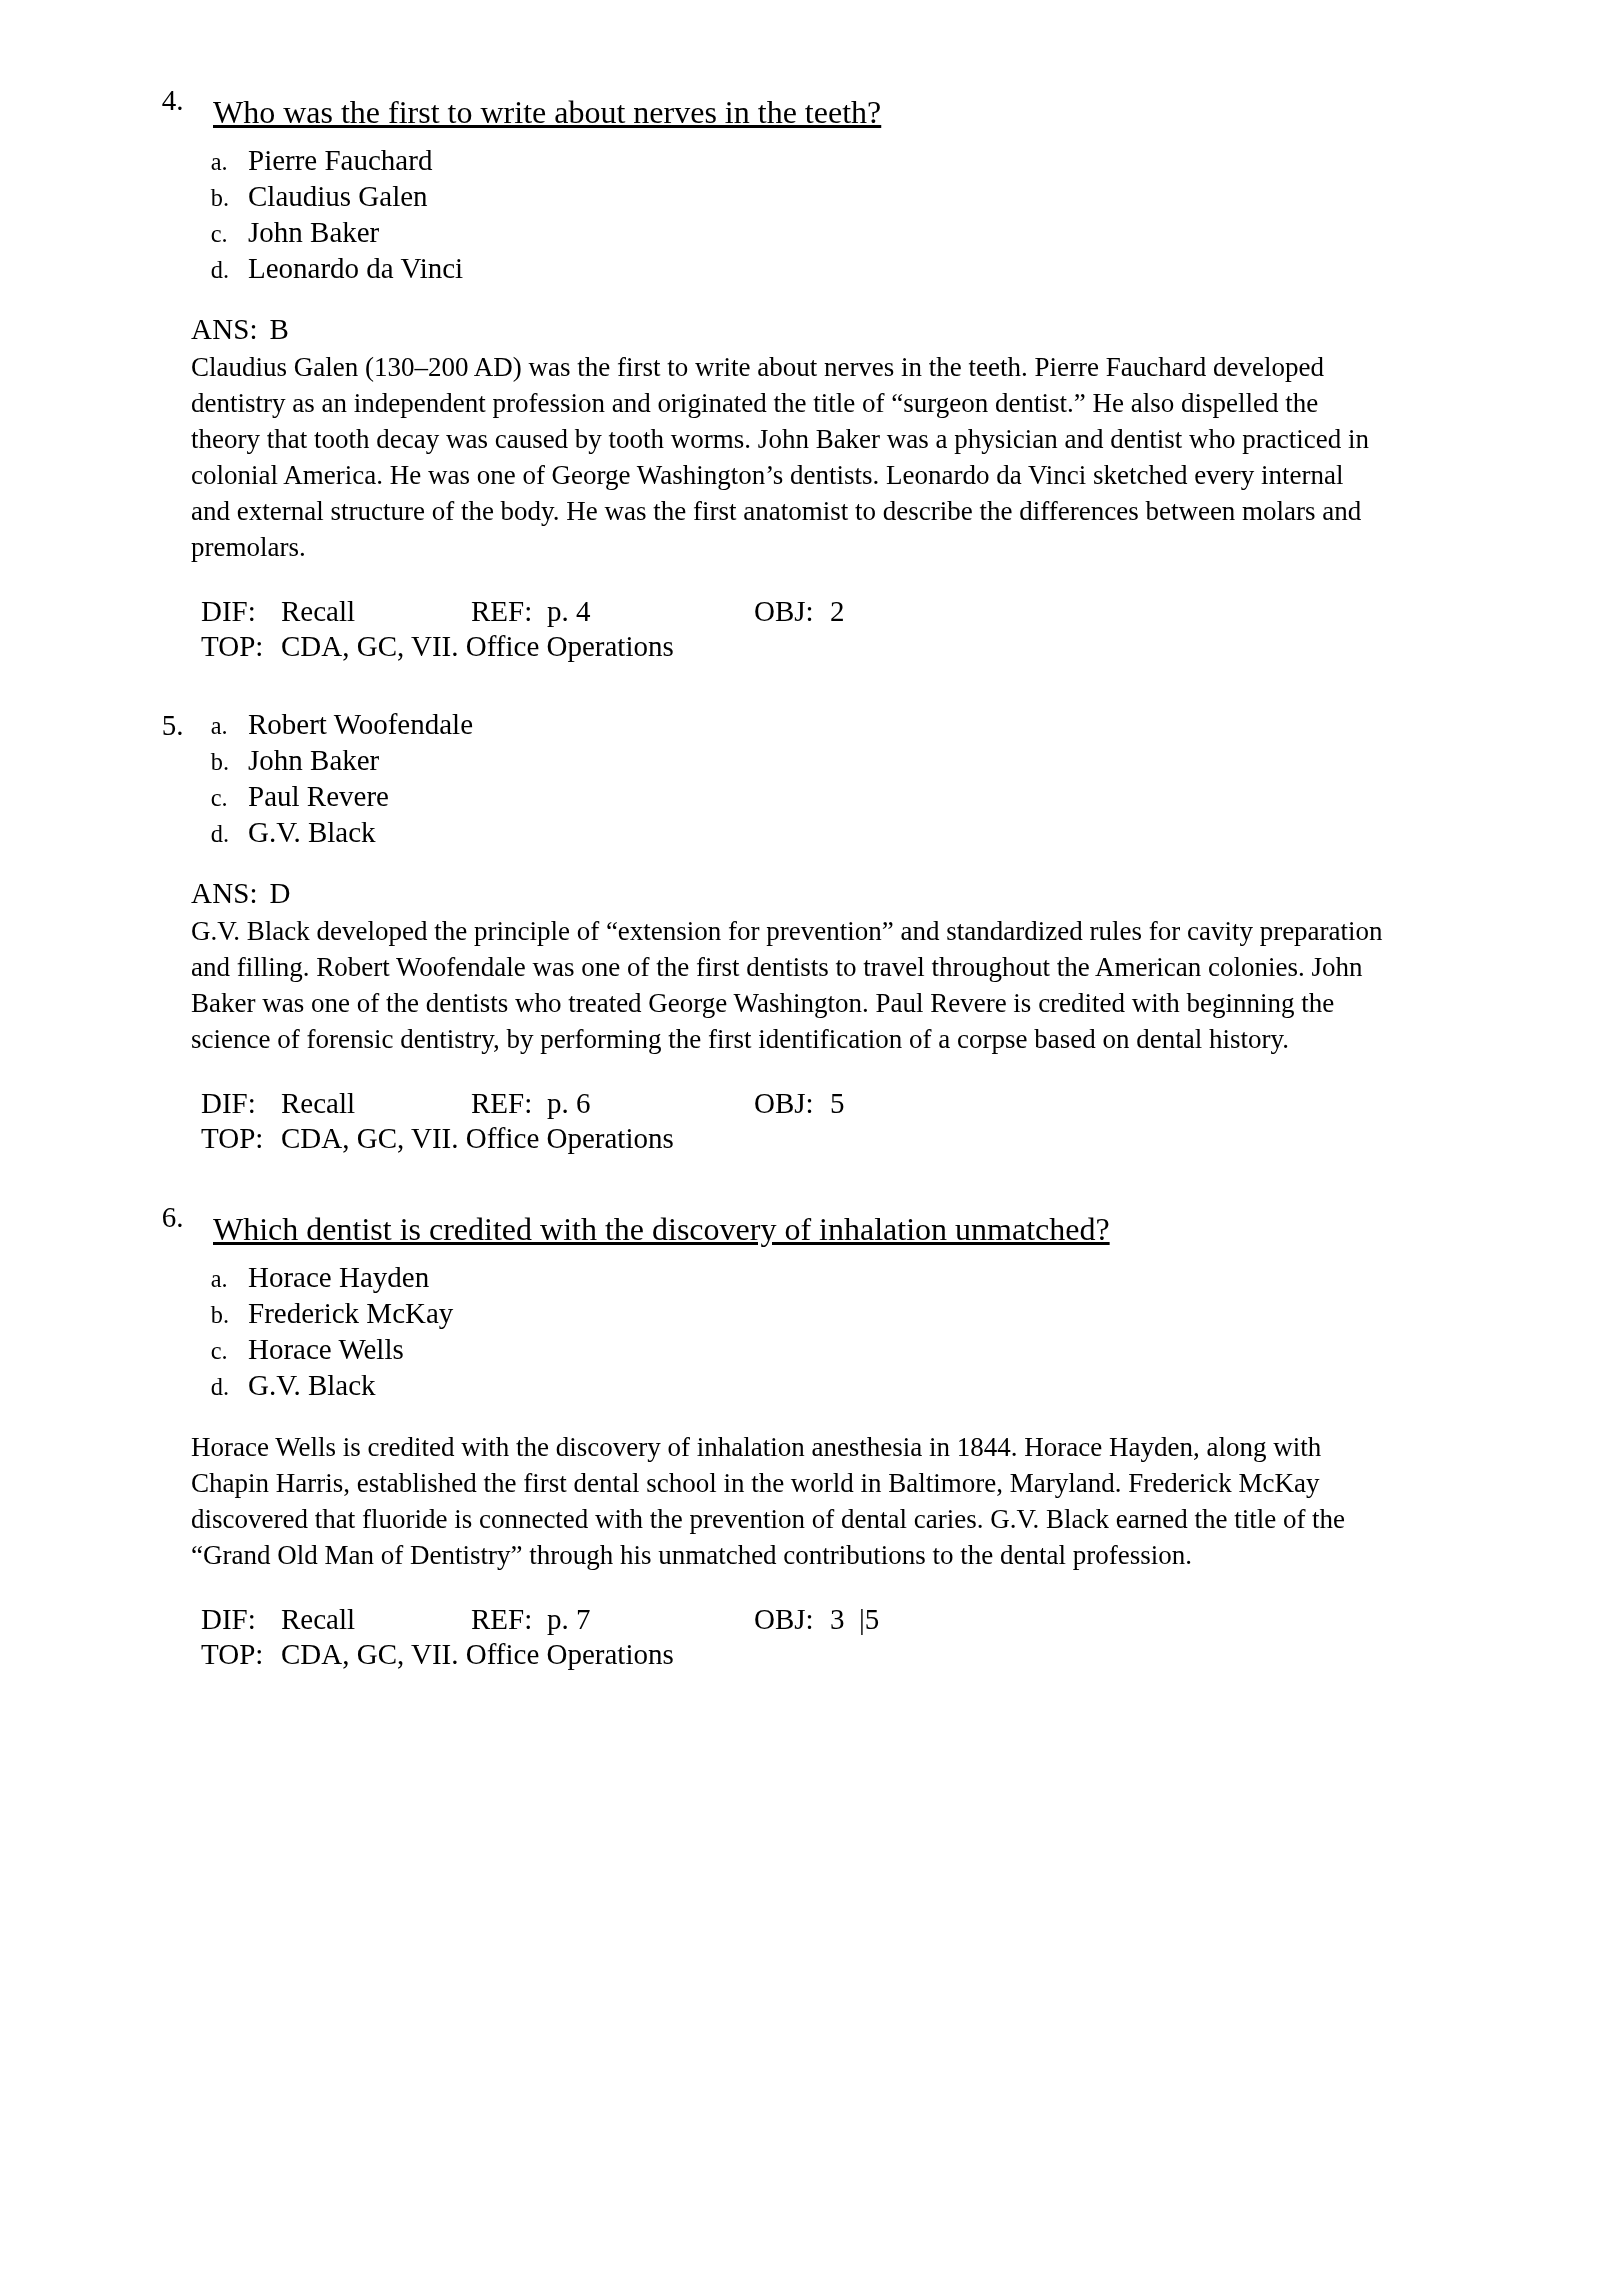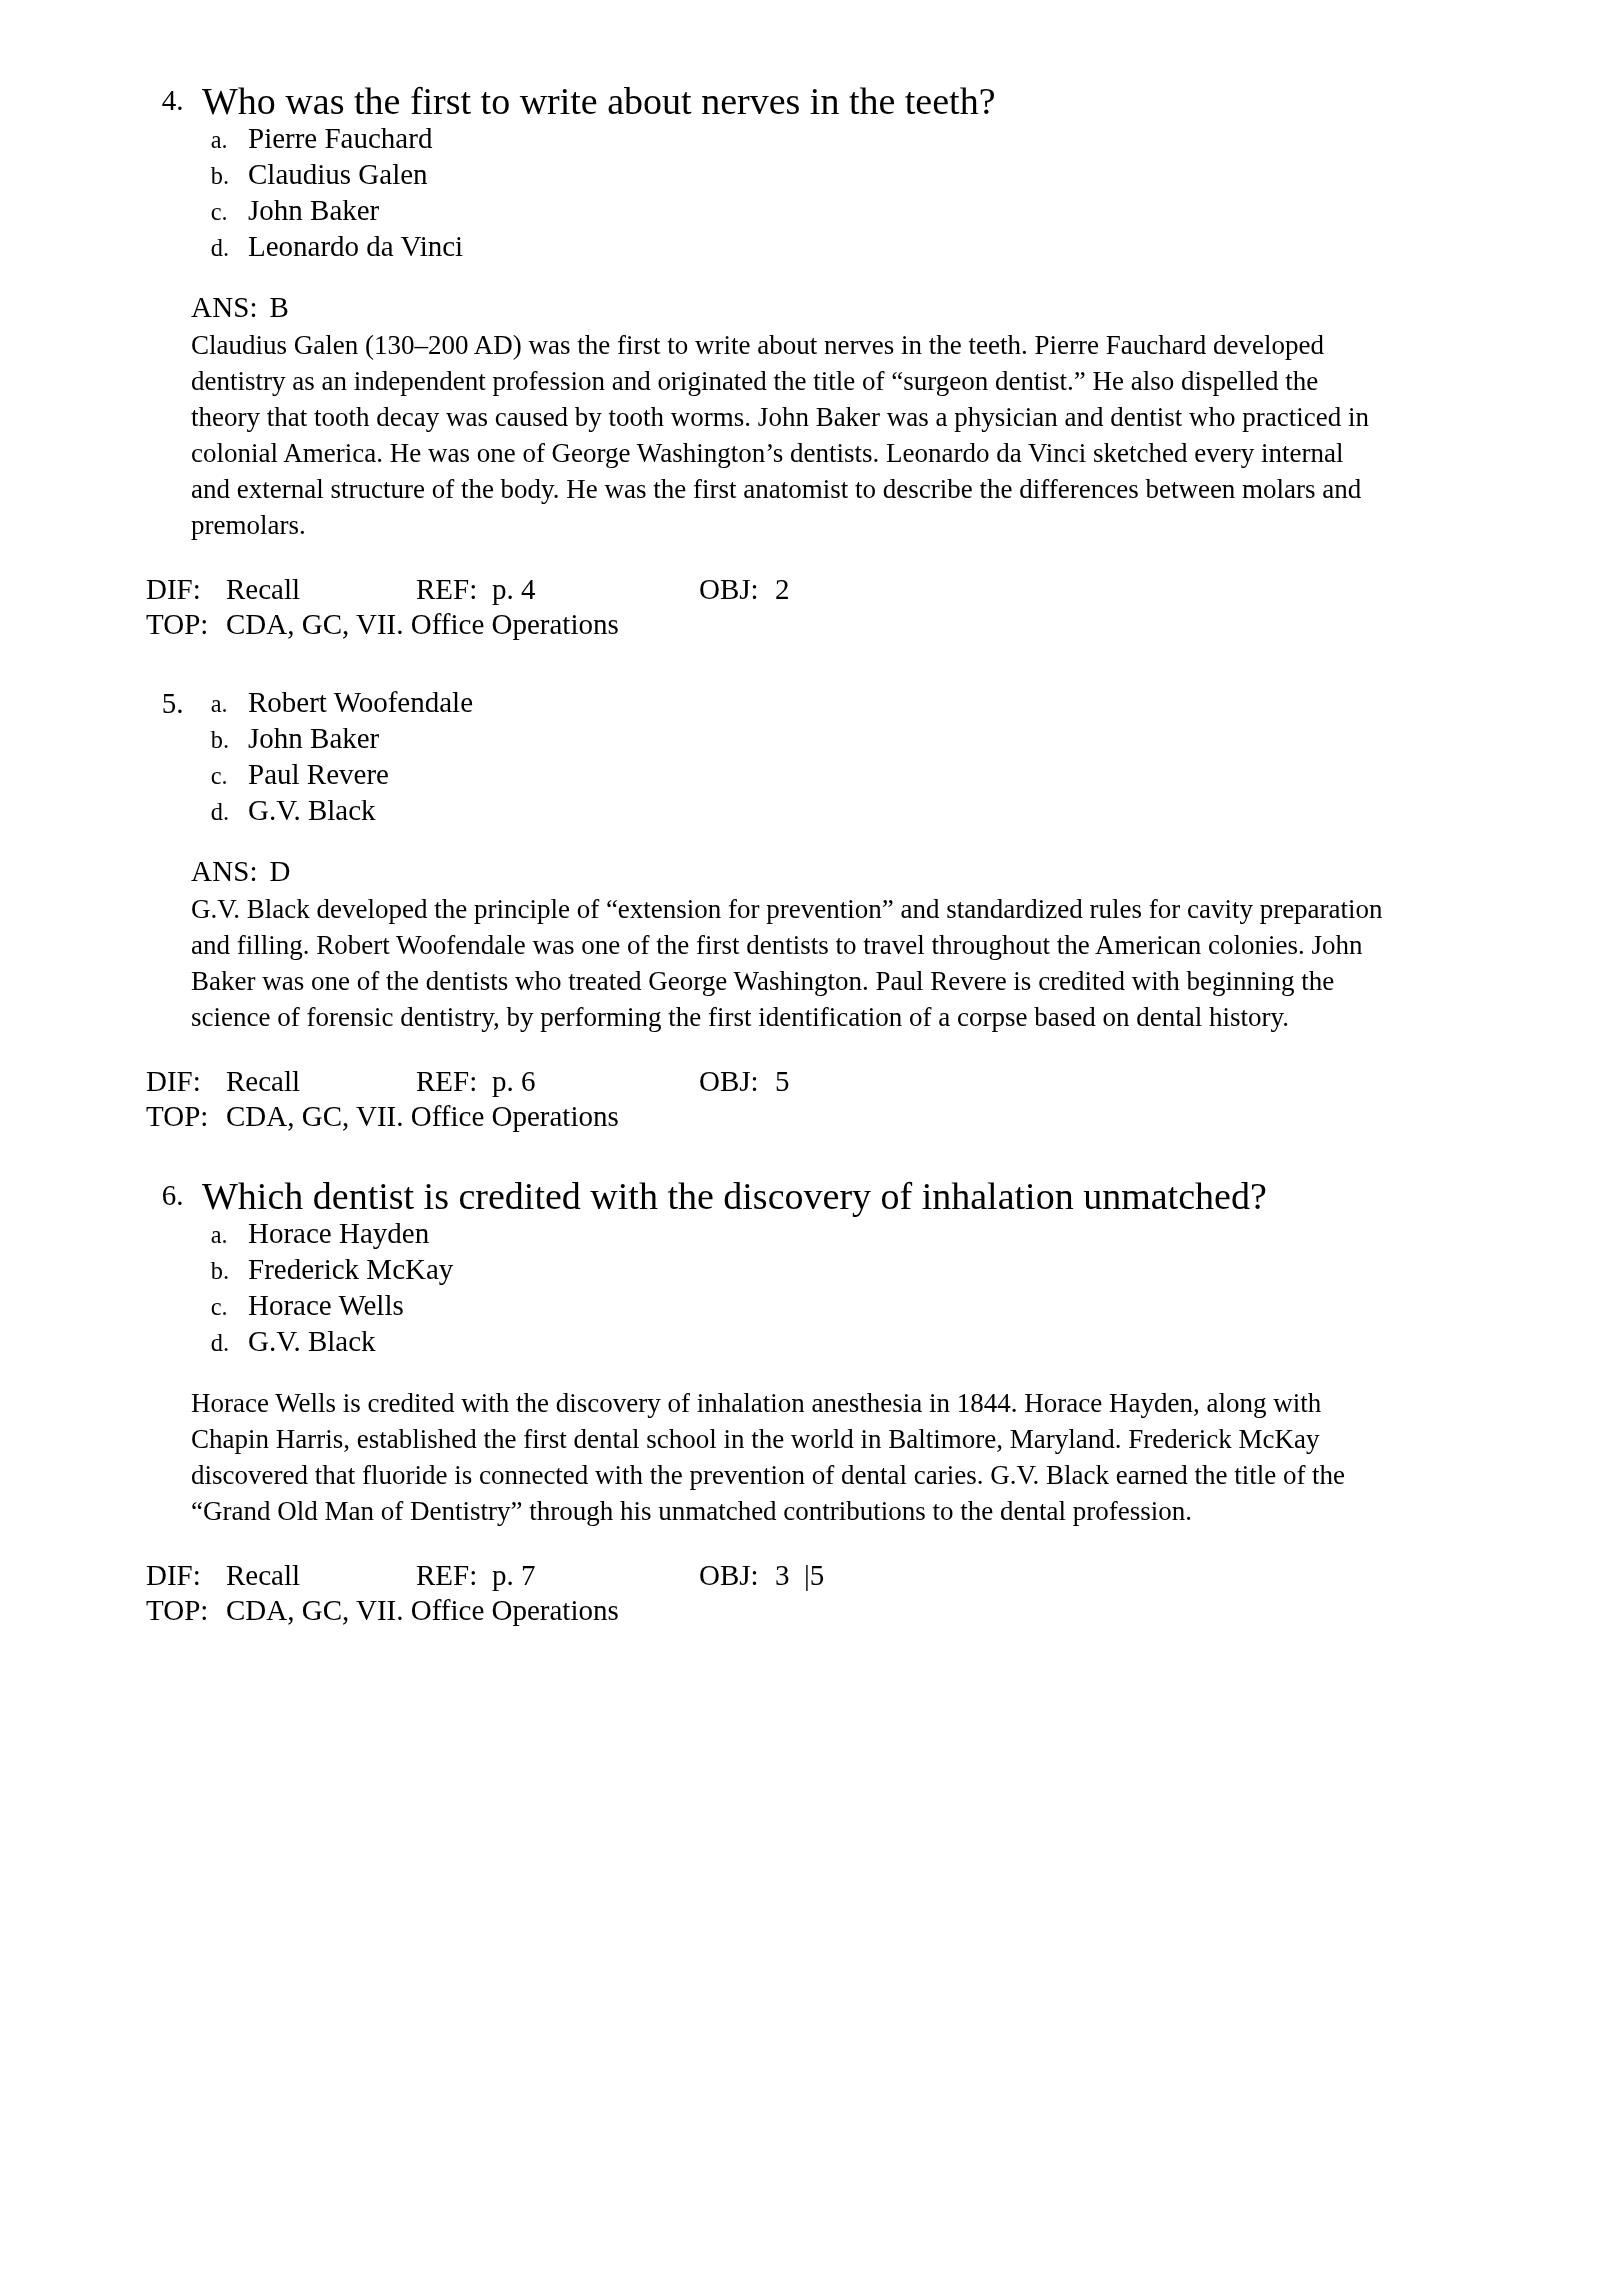--- a/index.html
+++ b/index.html
@@ -42,24 +42,25 @@
     font-size: 29px;
     line-height: 37px;
     text-align: right;
     padding-right: 17.6px;
     box-sizing: border-box;
   }
   .q-body {
     flex: 1 1 auto;
   }
   .q-stem {
-    font-size: 38px;
+    font-size: 32px;
     line-height: 37px;
-    margin: 1px;
+    margin: 12px;
     max-width: 1195px;
+    text-decoration: underline;
   }
 
   
   .options {
     list-style: none;
     margin: 0;
     padding: 0;
   }
   .option-row {
     display: flex;
@@ -98,20 +99,21 @@
   .rationale {
     font-size: 27px;
     line-height: 36px;
     margin: 0;
     max-width: 1192px;
     text-align: left;
   }
 
   
   .meta {
+    margin-left: 55px;
     margin-top: 29px;
     font-size: 29px;
     line-height: 35px;
   }
   .meta-row {
     display: flex;
     align-items: baseline;
     white-space: pre;
   }
   .meta-key {

